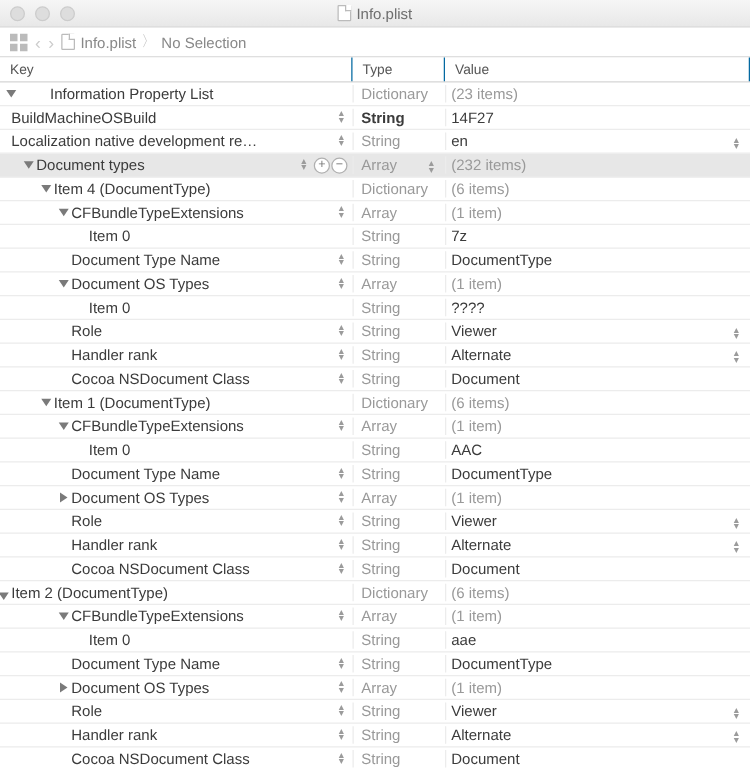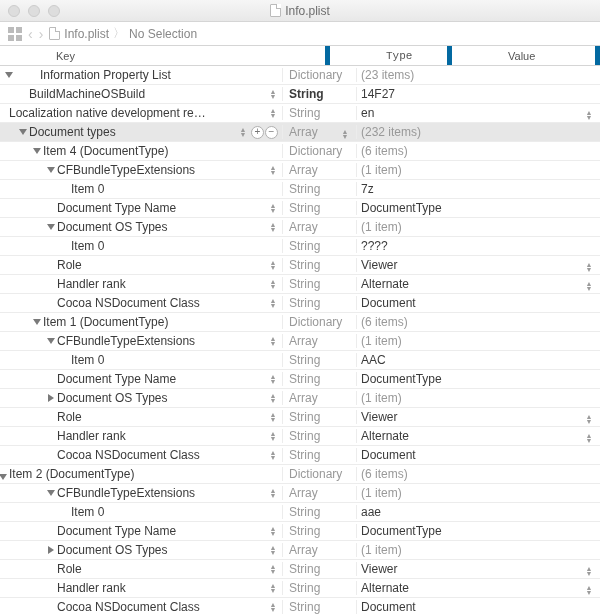--- a/index.html
+++ b/index.html
@@ -44,23 +44,23 @@
   .chev{font-size:14px;color:#ccc;}
   .crumb{display:flex;align-items:center;gap:4px;}
   .crumb .sep{color:#c0c0c0;}
   
   .colhdr {
     height:20px; display:flex;
     background:#fff;
     border-bottom:1px solid #d5d5d5;
     font-size:11px; color:#555;
   }
-  .colhdr > div { display:flex;align-items:center; padding:0 8px; border-right:5px solid #0369a1;margin-left:48px;}
+  .colhdr > div { display:flex;align-items:center; padding:0 8px; border-right:1px solid #0369a1;}
   .ckey{flex:0 0 282px;}
-  .ctype{flex:0 0 74px;font-family:Liberation Mono, monospace;}
+  .ctype{flex:0 0 74px;}
   .cval{flex:1 1 auto;border-right:none;}
   
   .rows {
     overflow:hidden;
   }
   .row {
     height: 19px; display:flex; align-items:center;
     border-bottom:1px solid #ececec;
     font-size:12px;
   }
@@ -129,21 +129,21 @@
         <span class="key-label">Information Property List</span>
       </div>
       <div class="cell-type">
         <span>Dictionary</span>
       </div>
       <div class="cell-val dim">
         <span>(23 items)</span>
       </div>
     </div>
     <div class="row">
-      <div class="cell-key" style="padding-left: 20px;">
+      <div class="cell-key" style="">
         <span class="tri none"></span>
         <span class="key-label">BuildMachineOSBuild</span>
         <span class="stepper">
           <span>▲</span>
           <span>▼</span>
         </span>
       </div>
       <div class="cell-type bold">
         <span>String</span>
       </div>

